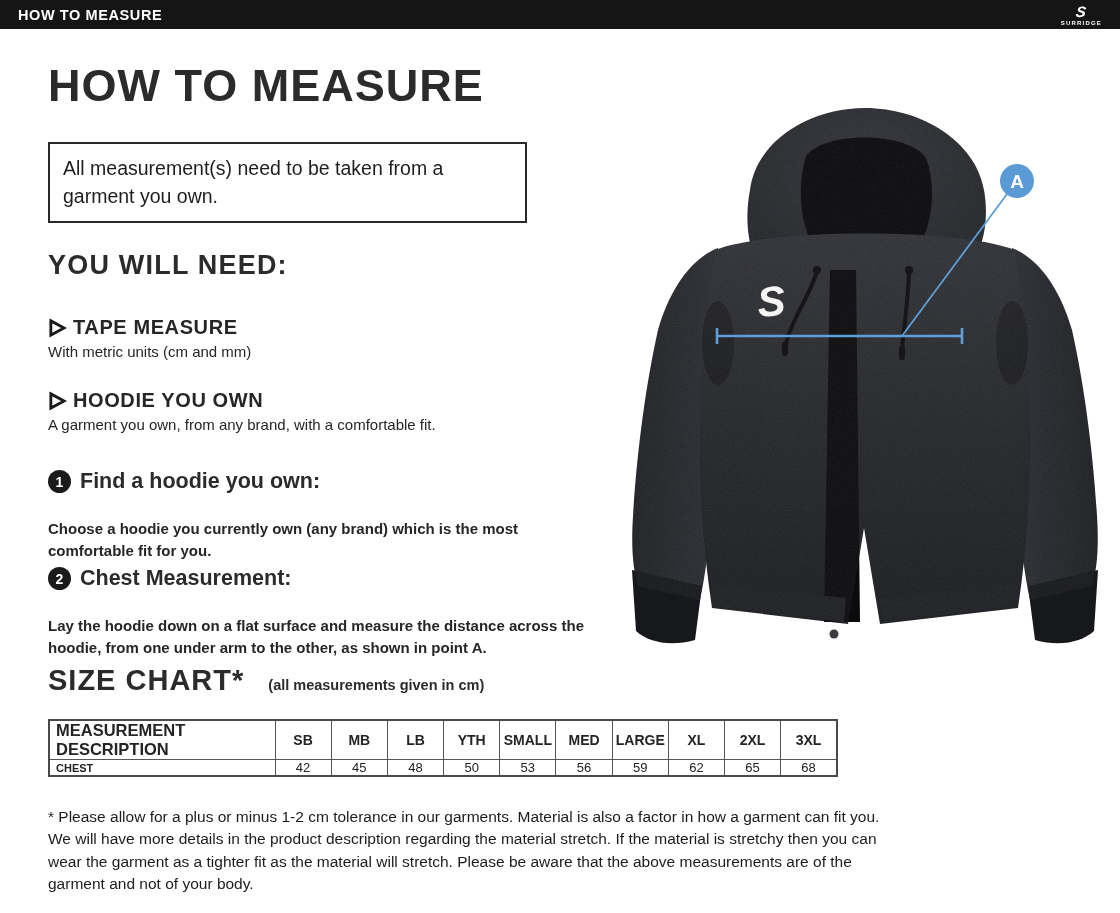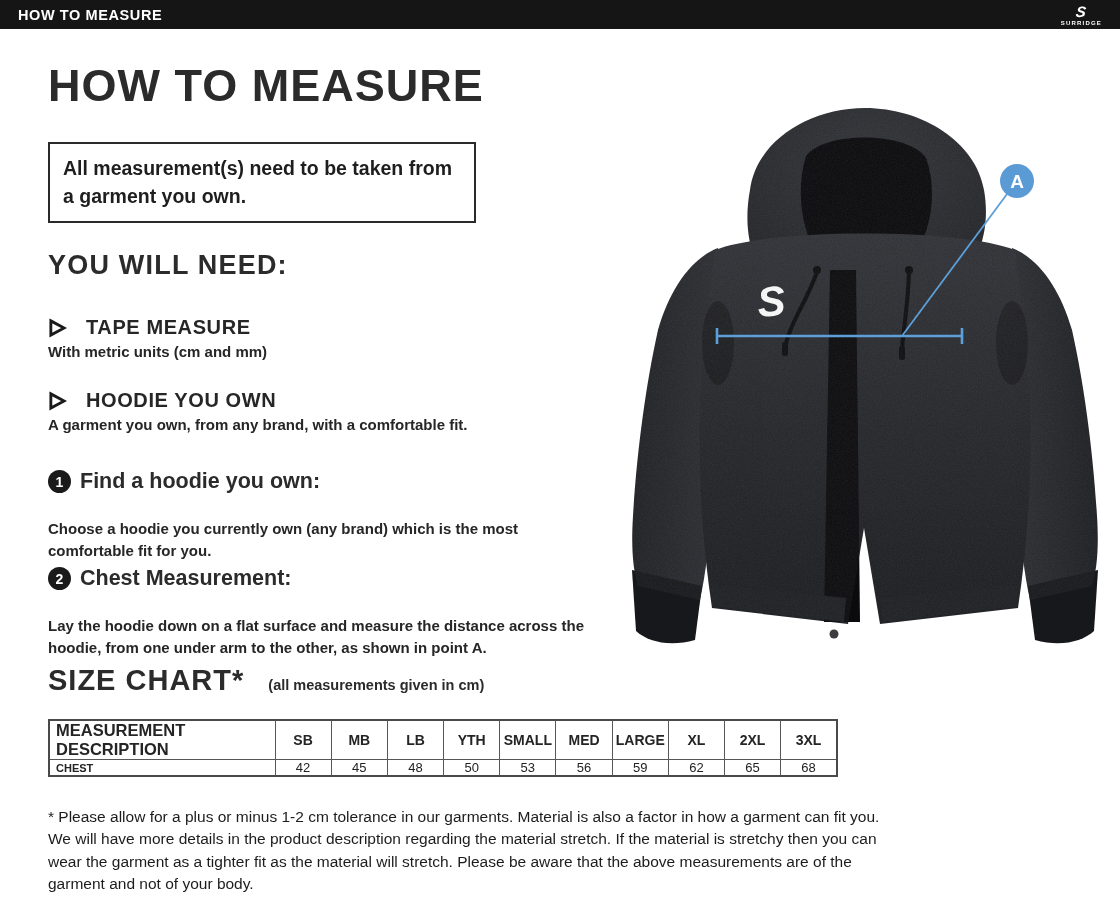--- a/index.html
+++ b/index.html
@@ -17,30 +17,30 @@
     padding:0 14px 0 18px;
   }
   .topbar-title { color:#fff; font-size:14.5px; font-weight:700; letter-spacing:.6px; }
   .brand-logo { display:flex; flex-direction:column; align-items:center; line-height:1; padding-right:4px; }
   .brand-initial { color:#fff; font-size:15px; font-weight:700; font-style:italic; transform:skewX(-8deg); }
   .brand-word { color:#fff; font-size:6px; font-weight:700; letter-spacing:1.2px; margin-top:1px; }
 
   
   .page-title { left:48px; top:60px; font-size:45px; font-weight:700; letter-spacing:1px; color:#2b2b2b; }
   .notice-box {
-    left:48px; top:142px; width:428px; min-height:80px;
+    left:48px; top:142px; width:479px; min-height:80px;
     border:2px solid #2a2a2a; padding:11px 13px;
-    font-size:19.5px; font-weight:700; line-height:1.42; color:#1e1e1e;
+    font-size:19.5px; font-weight:400; line-height:1.42; color:#1e1e1e;
   }
   .ywn-heading { left:48px; top:250px; font-size:27px; font-weight:700; letter-spacing:1.2px; color:#2b2b2b; }
 
   .need-item { left:48px; display:flex; flex-direction:column; }
-  .need-item-head { display:flex; align-items:center; gap:19px; }
+  .need-item-head { display:flex; align-items:center; gap:6px; }
   .need-item-label { font-size:20px; font-weight:700; letter-spacing:.6px; color:#262626; }
-  .need-item-desc { font-size:15px; font-weight:700; color:#262626; margin-top:4px; }
+  .need-item-desc { font-size:15px; font-weight:400; color:#262626; margin-top:4px; }
   .tri-icon { width:19px; height:20px; flex:0 0 auto; }
 
   .step { left:48px; width:560px; }
   .step-head { display:flex; align-items:center; gap:9px; }
   .step-badge {
     width:23px; height:23px; border-radius:50%; background:#1a1a1a; color:#fff;
     display:flex; align-items:center; justify-content:center;
     font-size:14px; font-weight:700; flex:0 0 auto;
   }
   .step-title { font-size:21.5px; font-weight:700; color:#2b2b2b; }

